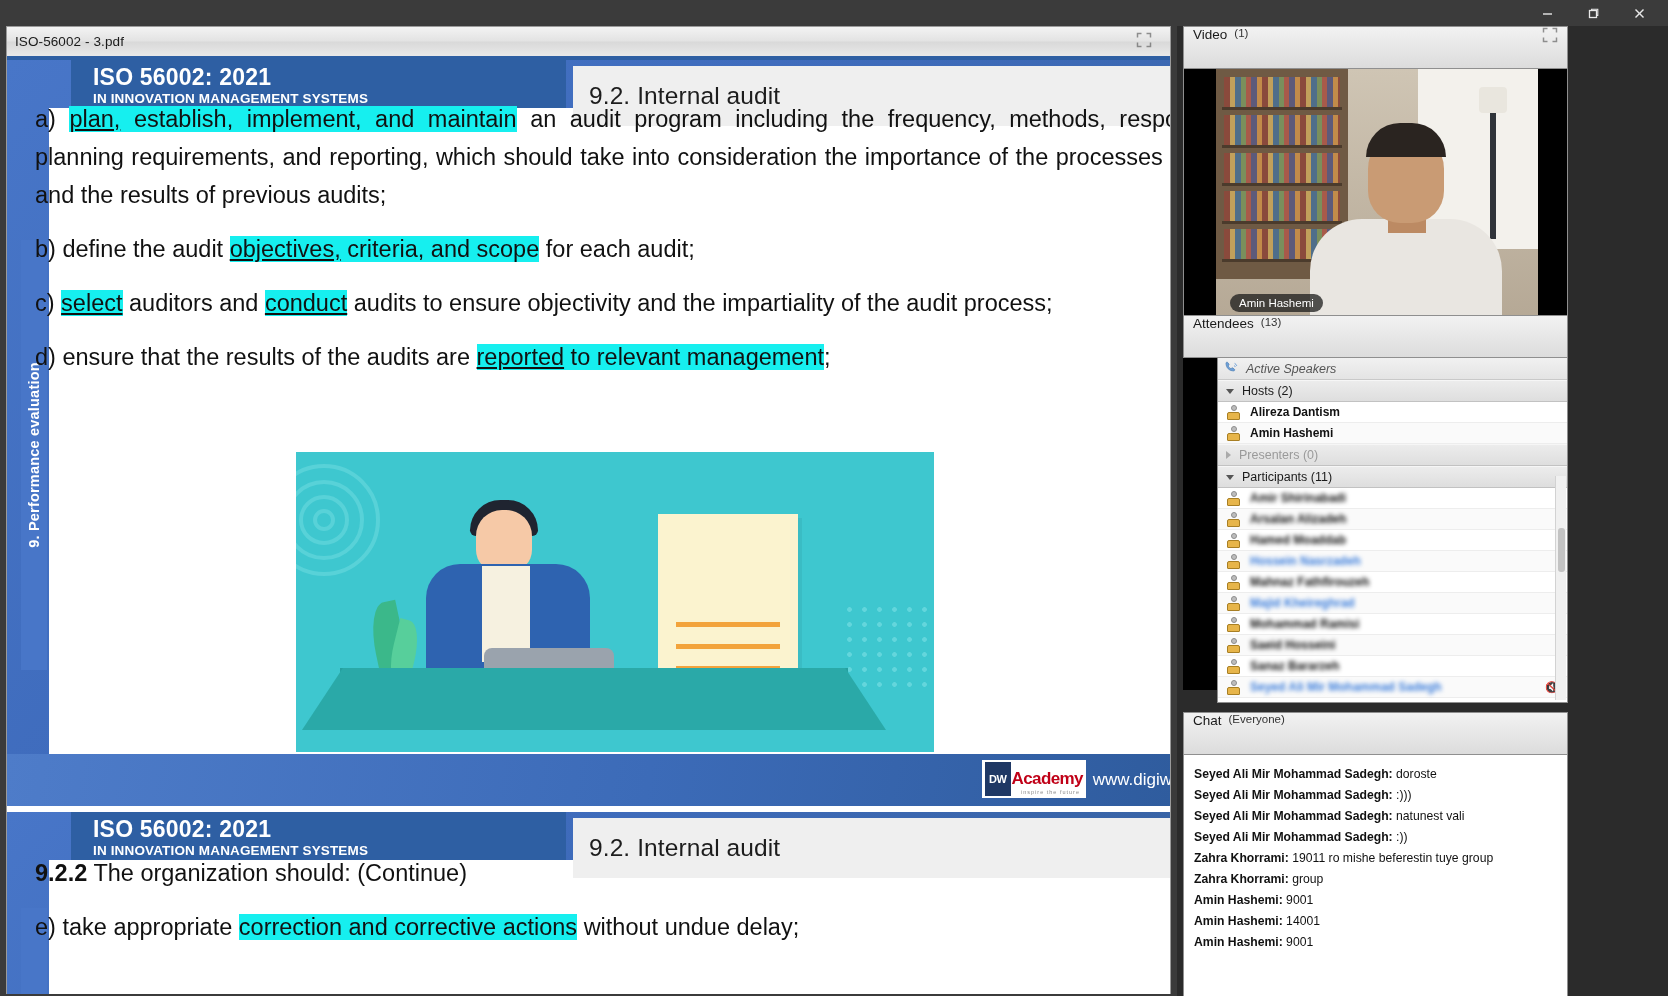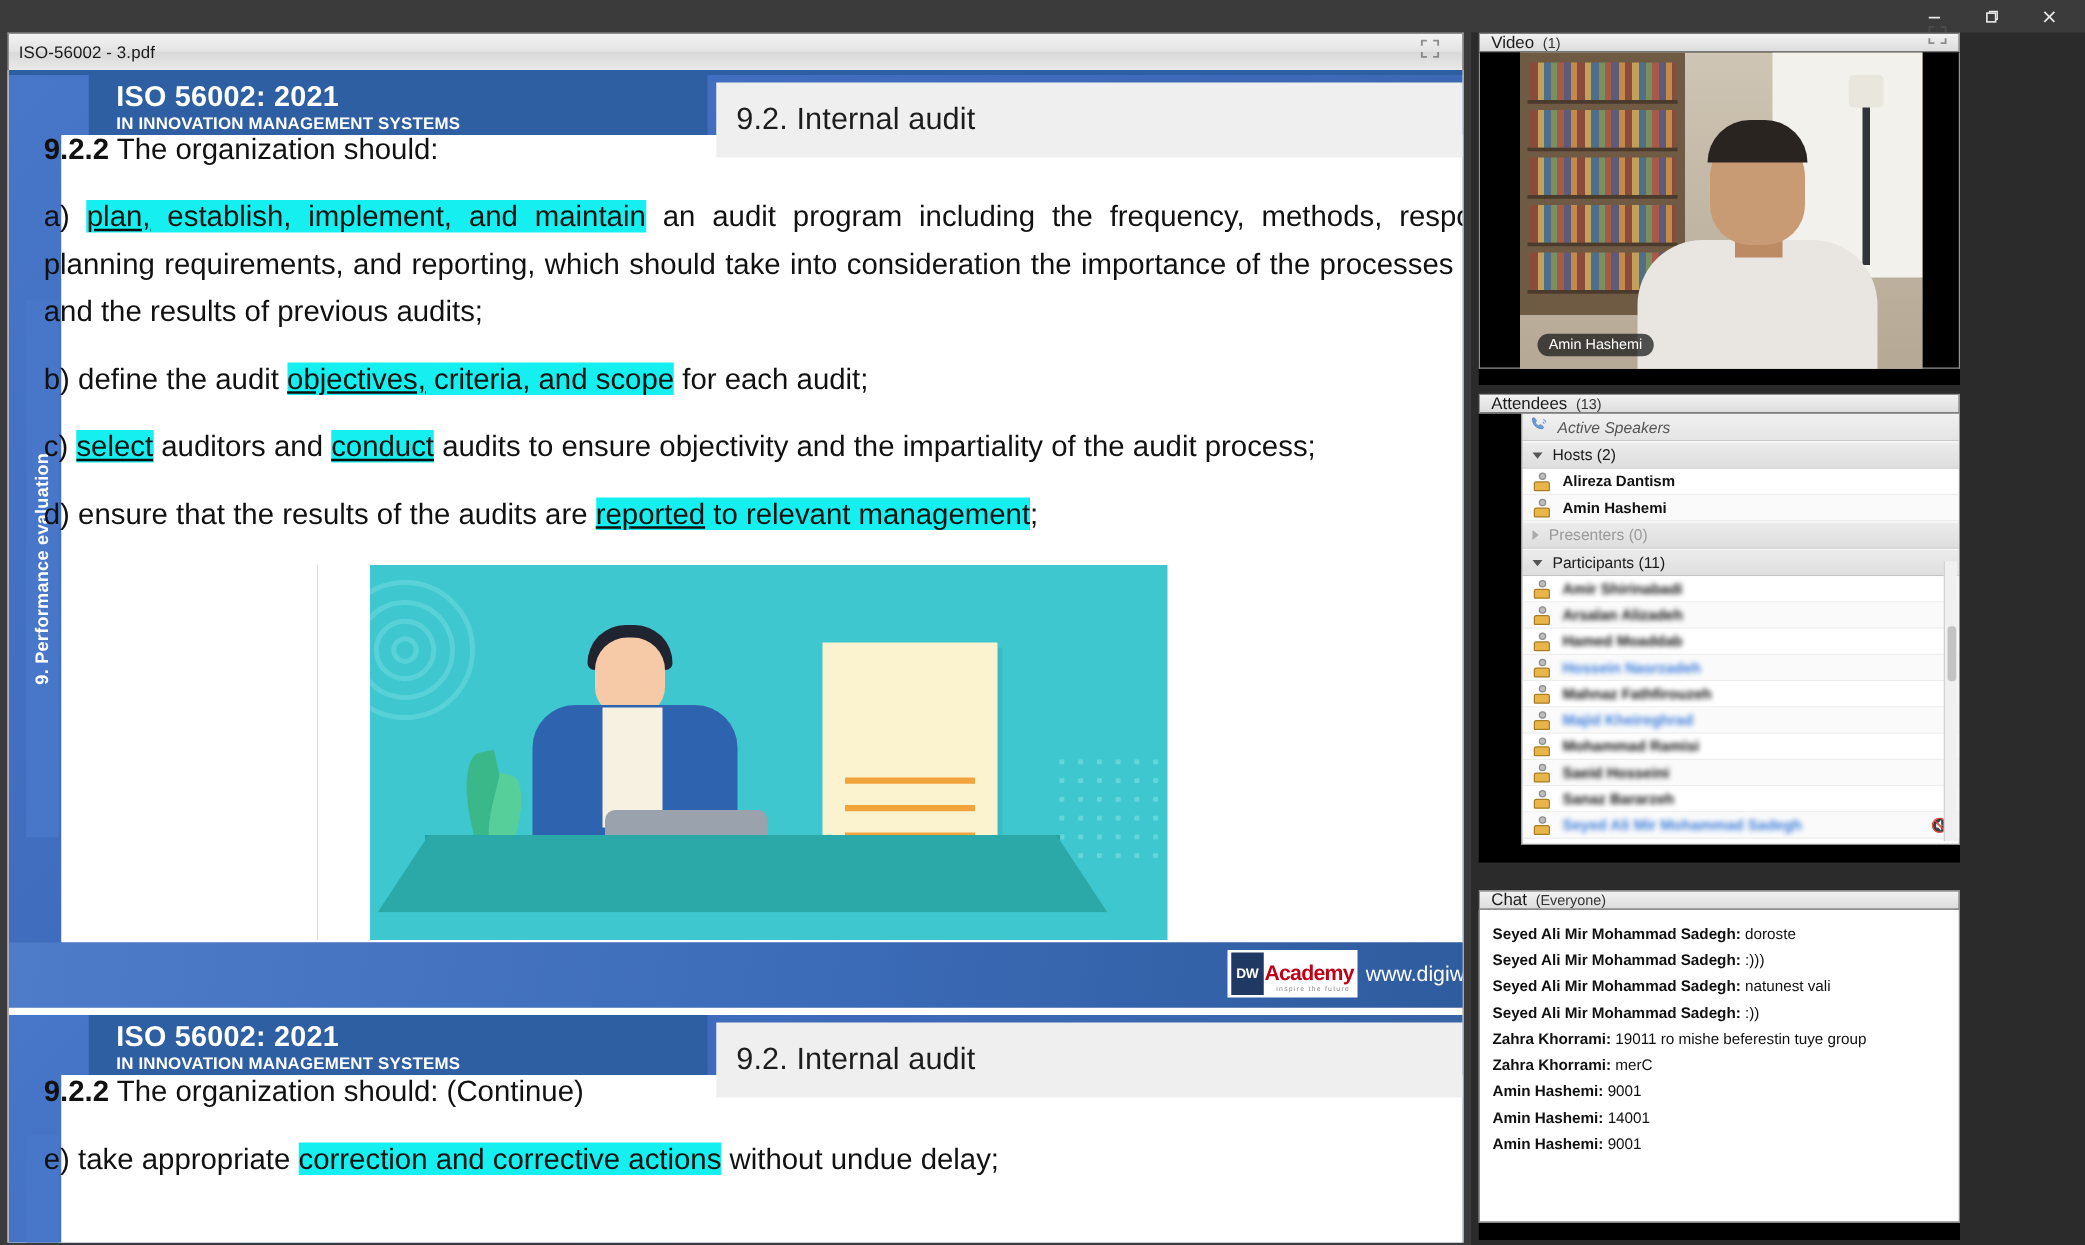--- a/index.html
+++ b/index.html
@@ -179,22 +179,22 @@
     color: #8a8a8a; letter-spacing: 1px;
   }
   .site-url {
     position: absolute; right: 0px; bottom: 16px; color: #fff; font-size: 17px;
   }
 
   
   .right-col { position: absolute; left: 1177px; top: 26px; width: 491px; height: 970px; background: #2b2b2b; }
   .panel { position: absolute; left: 6px; width: 385px; background: #000; }
   .panel-head {
-    height: 16px; background: linear-gradient(to bottom, #f2f2f2, #dcdcdc);
-    border: 1px solid #8f8f8f; display: flex; align-items: flex-end; padding: 0 9px;
+    height: 43px; background: linear-gradient(to bottom, #f2f2f2, #dcdcdc);
+    border: 1px solid #8f8f8f; display: flex; align-items: flex-start; padding: 0 9px;
   }
   .panel-head .t { font-size: 13.5px; color: #1a1a1a; }
   .panel-head .c { font-size: 11.5px; color: #333; margin-left: 7px; }
   .panel-head .x { margin-left: auto; opacity: .62; }
 
   
   .video-panel { top: 0; height: 282px; }
   .video-stage {
     position: relative; height: 253px; background: #000;
     border-left: 1px solid #8f8f8f; border-right: 1px solid #8f8f8f; border-bottom: 1px solid #8f8f8f;
@@ -338,23 +338,20 @@
 
       <div class="ribbon">
         <div class="r1">ISO 56002: 2021</div>
         <div class="r2">IN INNOVATION MANAGEMENT SYSTEMS</div>
       </div>
       <div class="slide-titlebox">
         <span>9.2. Internal audit</span>
       </div>
 
       <div class="slide-text">
-        <div class="p">
-          <b>9.2.2</b><span> The organization should:</span>
-        </div>
 
         <div class="p just">
           <span>a)</span>
           <span class="hl"><span class="ul">plan,</span><span id="ha"> establish, implement, and maintain</span></span><span> an audit program including the frequency, methods, responsibilities, planning requirements, and reporting, which should take into consideration the importance of the processes concerned and the results of previous audits;</span>
         </div>
 
         <div class="p">
           <span>b)</span><span> define the audit </span><span class="hl"><span class="ul">objectives,</span><span id="hb"> criteria, and scope</span></span><span> for each audit;</span>
         </div>
 
@@ -593,20 +590,20 @@
     <div class="panel-head">
       <span class="t">Chat</span>
       <span class="c">(Everyone)</span>
     </div>
     <div class="chat-body" id="chat-list">
         <div class="msg"><b>Seyed Ali Mir Mohammad Sadegh:</b><span> doroste</span></div>
         <div class="msg"><b>Seyed Ali Mir Mohammad Sadegh:</b><span> :)))</span></div>
         <div class="msg"><b>Seyed Ali Mir Mohammad Sadegh:</b><span> natunest vali</span></div>
         <div class="msg"><b>Seyed Ali Mir Mohammad Sadegh:</b><span> :))</span></div>
         <div class="msg"><b>Zahra Khorrami:</b><span> 19011 ro mishe beferestin tuye group</span></div>
-        <div class="msg"><b>Zahra Khorrami:</b><span> merC</span></div>
+        <div class="msg"><b>Zahra Khorrami:</b><span> group</span></div>
         <div class="msg"><b>Amin Hashemi:</b><span> 9001</span></div>
         <div class="msg"><b>Amin Hashemi:</b><span> 14001</span></div>
         <div class="msg"><b>Amin Hashemi:</b><span> 9001</span></div>
       </div>
   </div>
 
 </div>
 
 </body></html>

